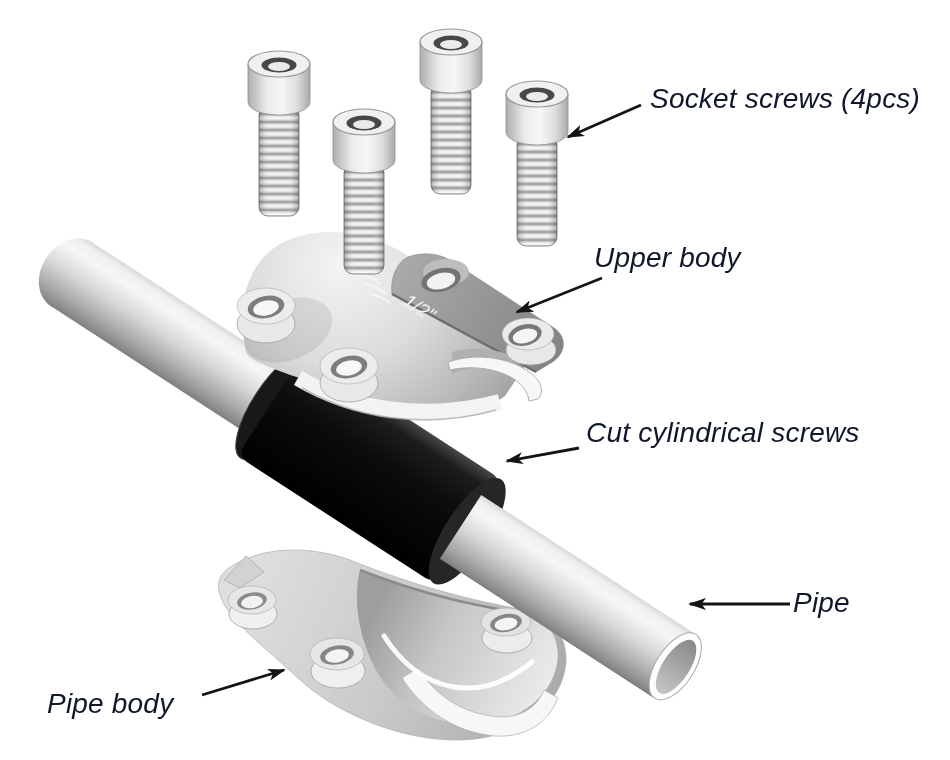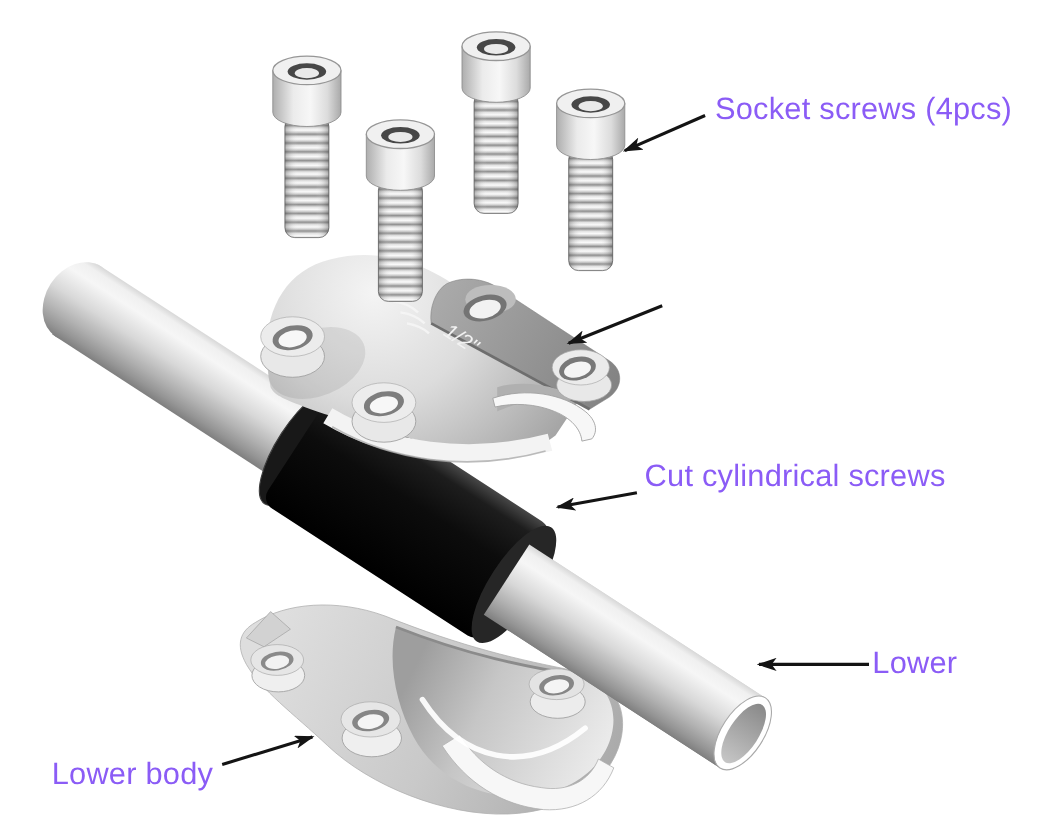--- a/index.html
+++ b/index.html
@@ -2,22 +2,22 @@
 <html><head>
 <meta charset="utf-8">
 <style>
   html,body{margin:0;padding:0;background:#fff;}
   .stage{
     position:relative;width:950px;height:760px;background:#ffffff;
     font-family:"Liberation Sans",sans-serif;overflow:hidden;
   }
   .stage svg{position:absolute;left:0;top:0;}
   .lbl{
-    position:absolute;font-size:28px;color:#8b5cf6;letter-spacing:.2px;
-    white-space:nowrap;line-height:1.1;
+    position:absolute;font-size:28px;color:#0f172a;letter-spacing:.2px;
+    white-space:nowrap;line-height:1.1;font-style:italic;
   }
 </style>
 </head>
 <body>
 
 <div class="stage">
 <svg width="950" height="760" viewBox="0 0 950 760">
   <defs>
     <linearGradient id="pg" gradientUnits="userSpaceOnUse" x1="0" y1="-38" x2="0" y2="38">
       <stop offset="0" stop-color="#d8d8d8"></stop>
@@ -199,16 +199,17 @@
   <g stroke="#141414" stroke-width="2.8">
     <line x1="641" y1="105" x2="568" y2="137" marker-end="url(#ah)"></line>
     <line x1="602" y1="278" x2="517" y2="312" marker-end="url(#ah)"></line>
     <line x1="579" y1="448" x2="507" y2="461" marker-end="url(#ah)"></line>
     <line x1="790" y1="604" x2="690" y2="604" marker-end="url(#ah)"></line>
     <line x1="202" y1="695" x2="284" y2="670" marker-end="url(#ah)"></line>
   </g>
 </svg>
 
   <div class="lbl" style="left:650px;top:84px">Socket screws (4pcs)</div>
+  <div class="lbl" style="left:594px;top:243px">Upper body</div>
   <div class="lbl" style="left:586px;top:418px">Cut cylindrical screws</div>
-  <div class="lbl" style="left:793px;top:588px">Lower</div>
-  <div class="lbl" style="left:47px;top:689px">Lower body</div>
+  <div class="lbl" style="left:793px;top:588px">Pipe</div>
+  <div class="lbl" style="left:47px;top:689px">Pipe body</div>
 </div>
 
 </body></html>

